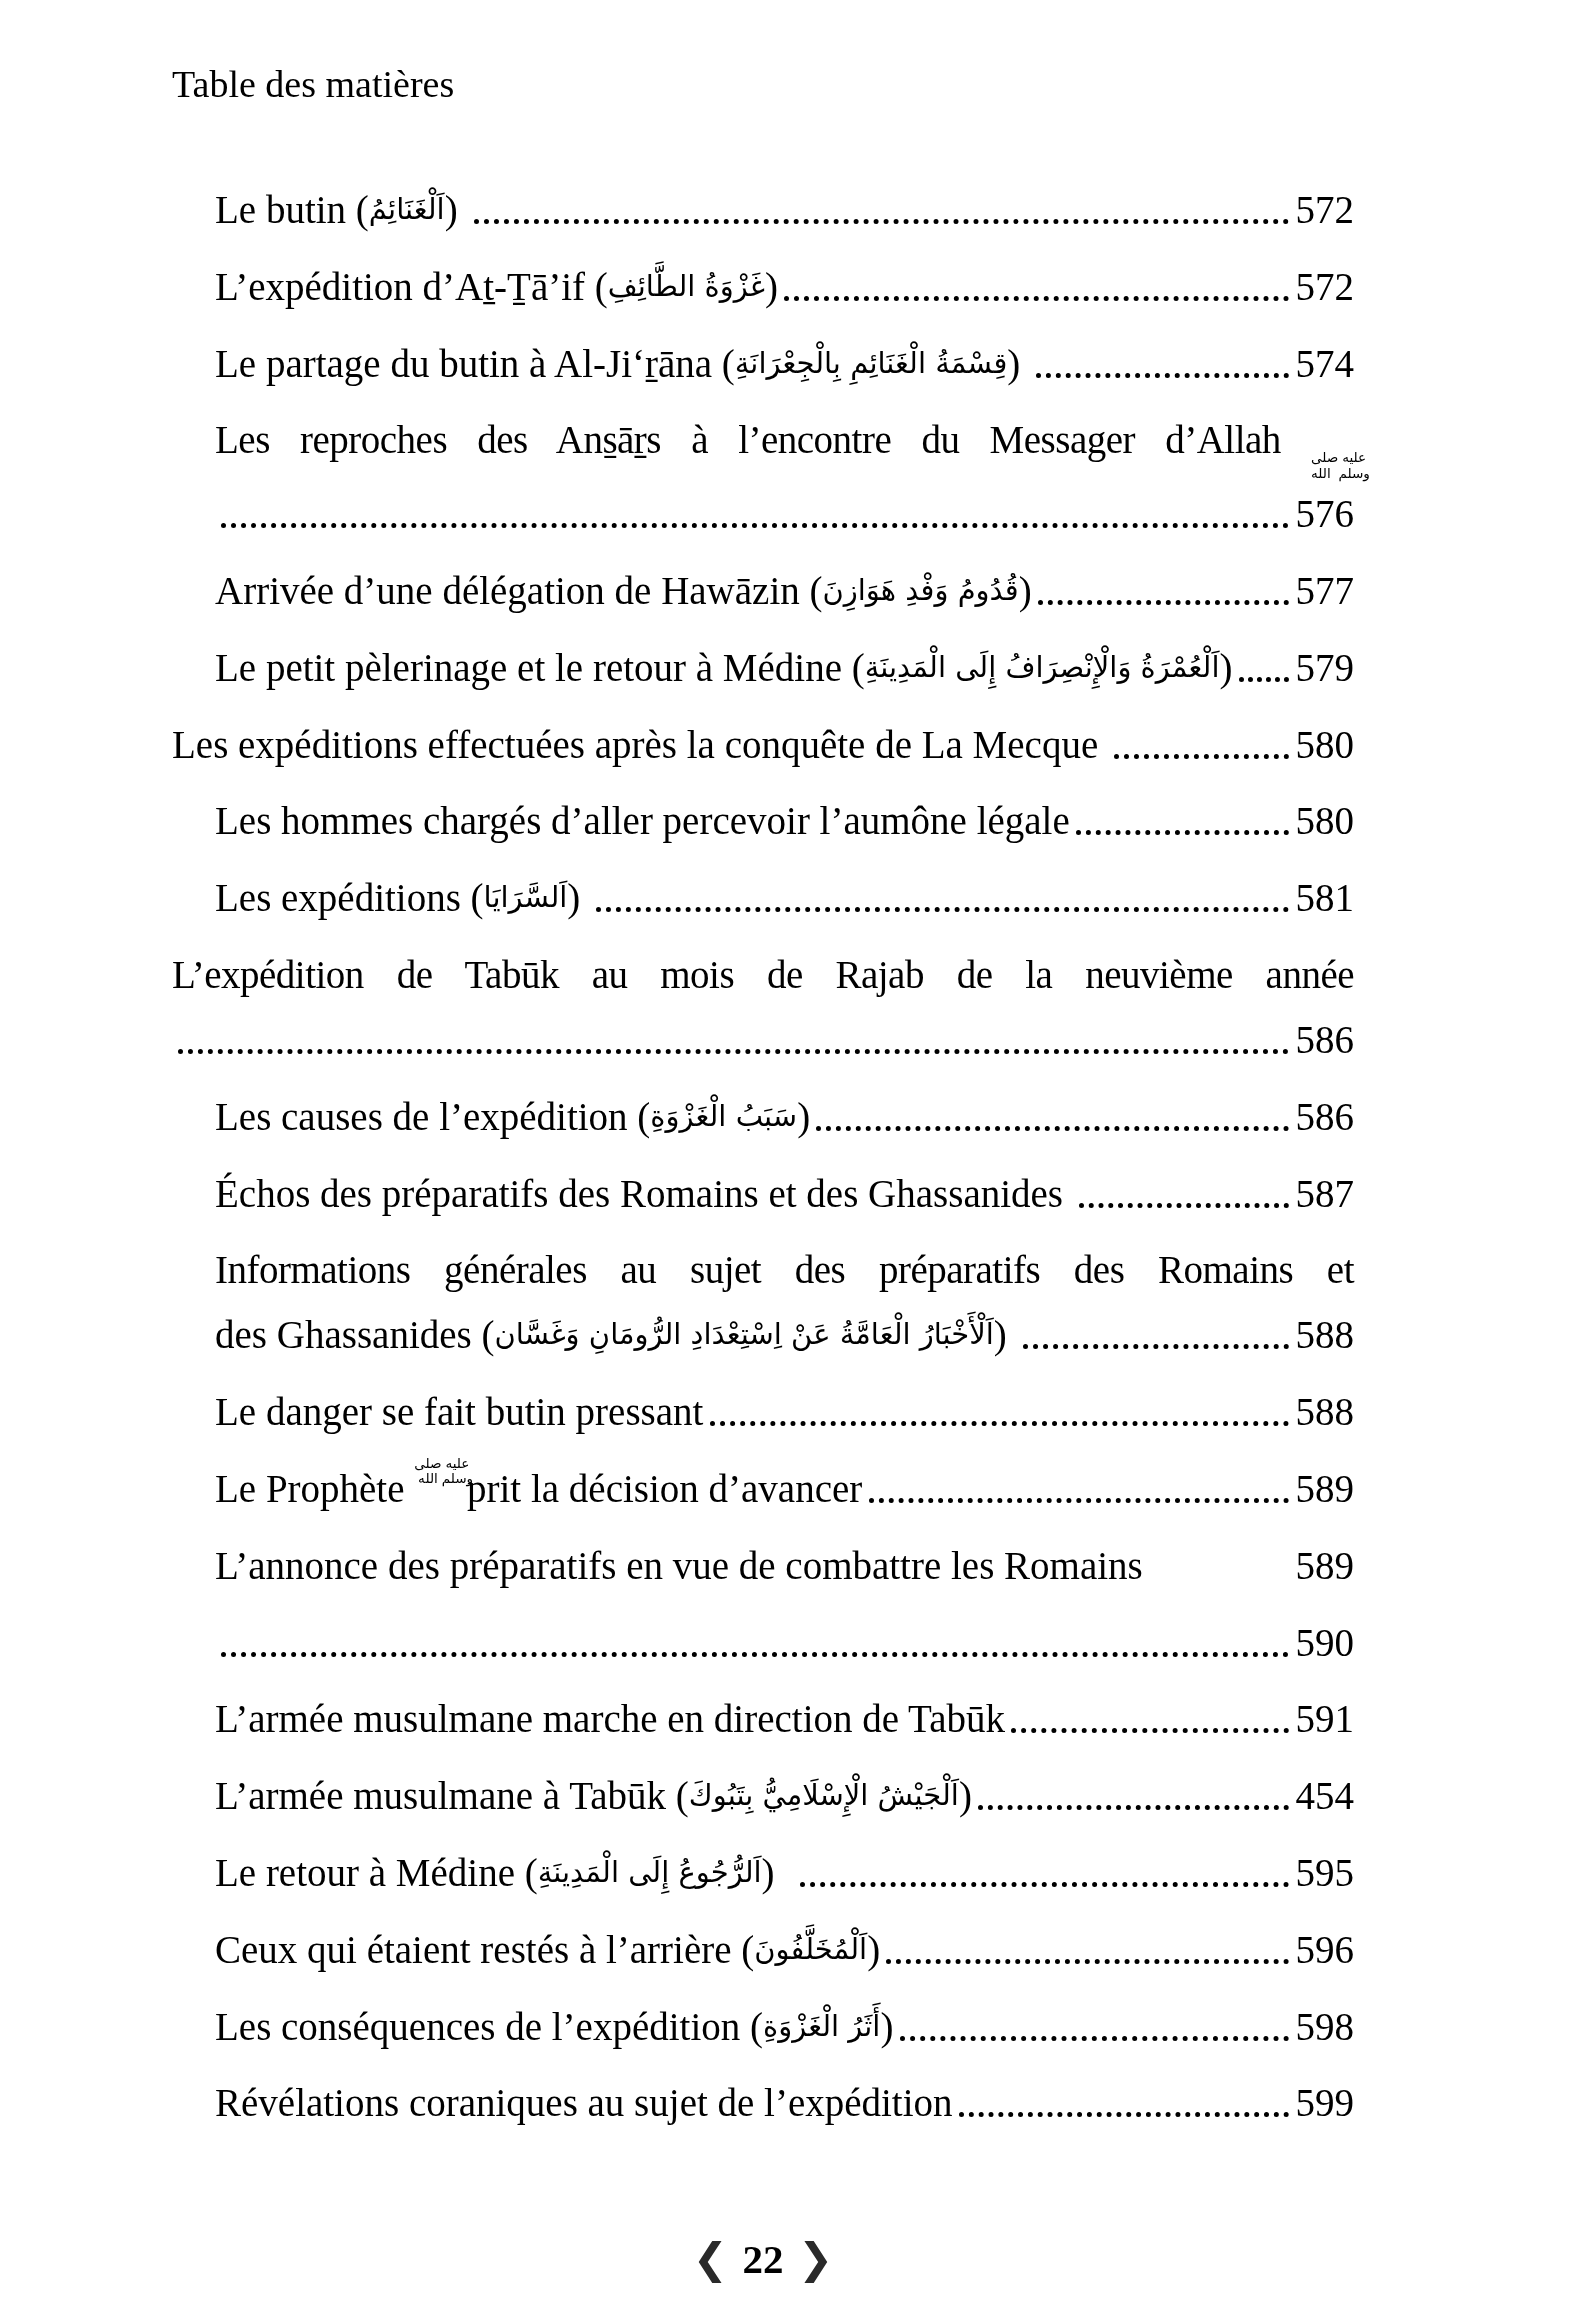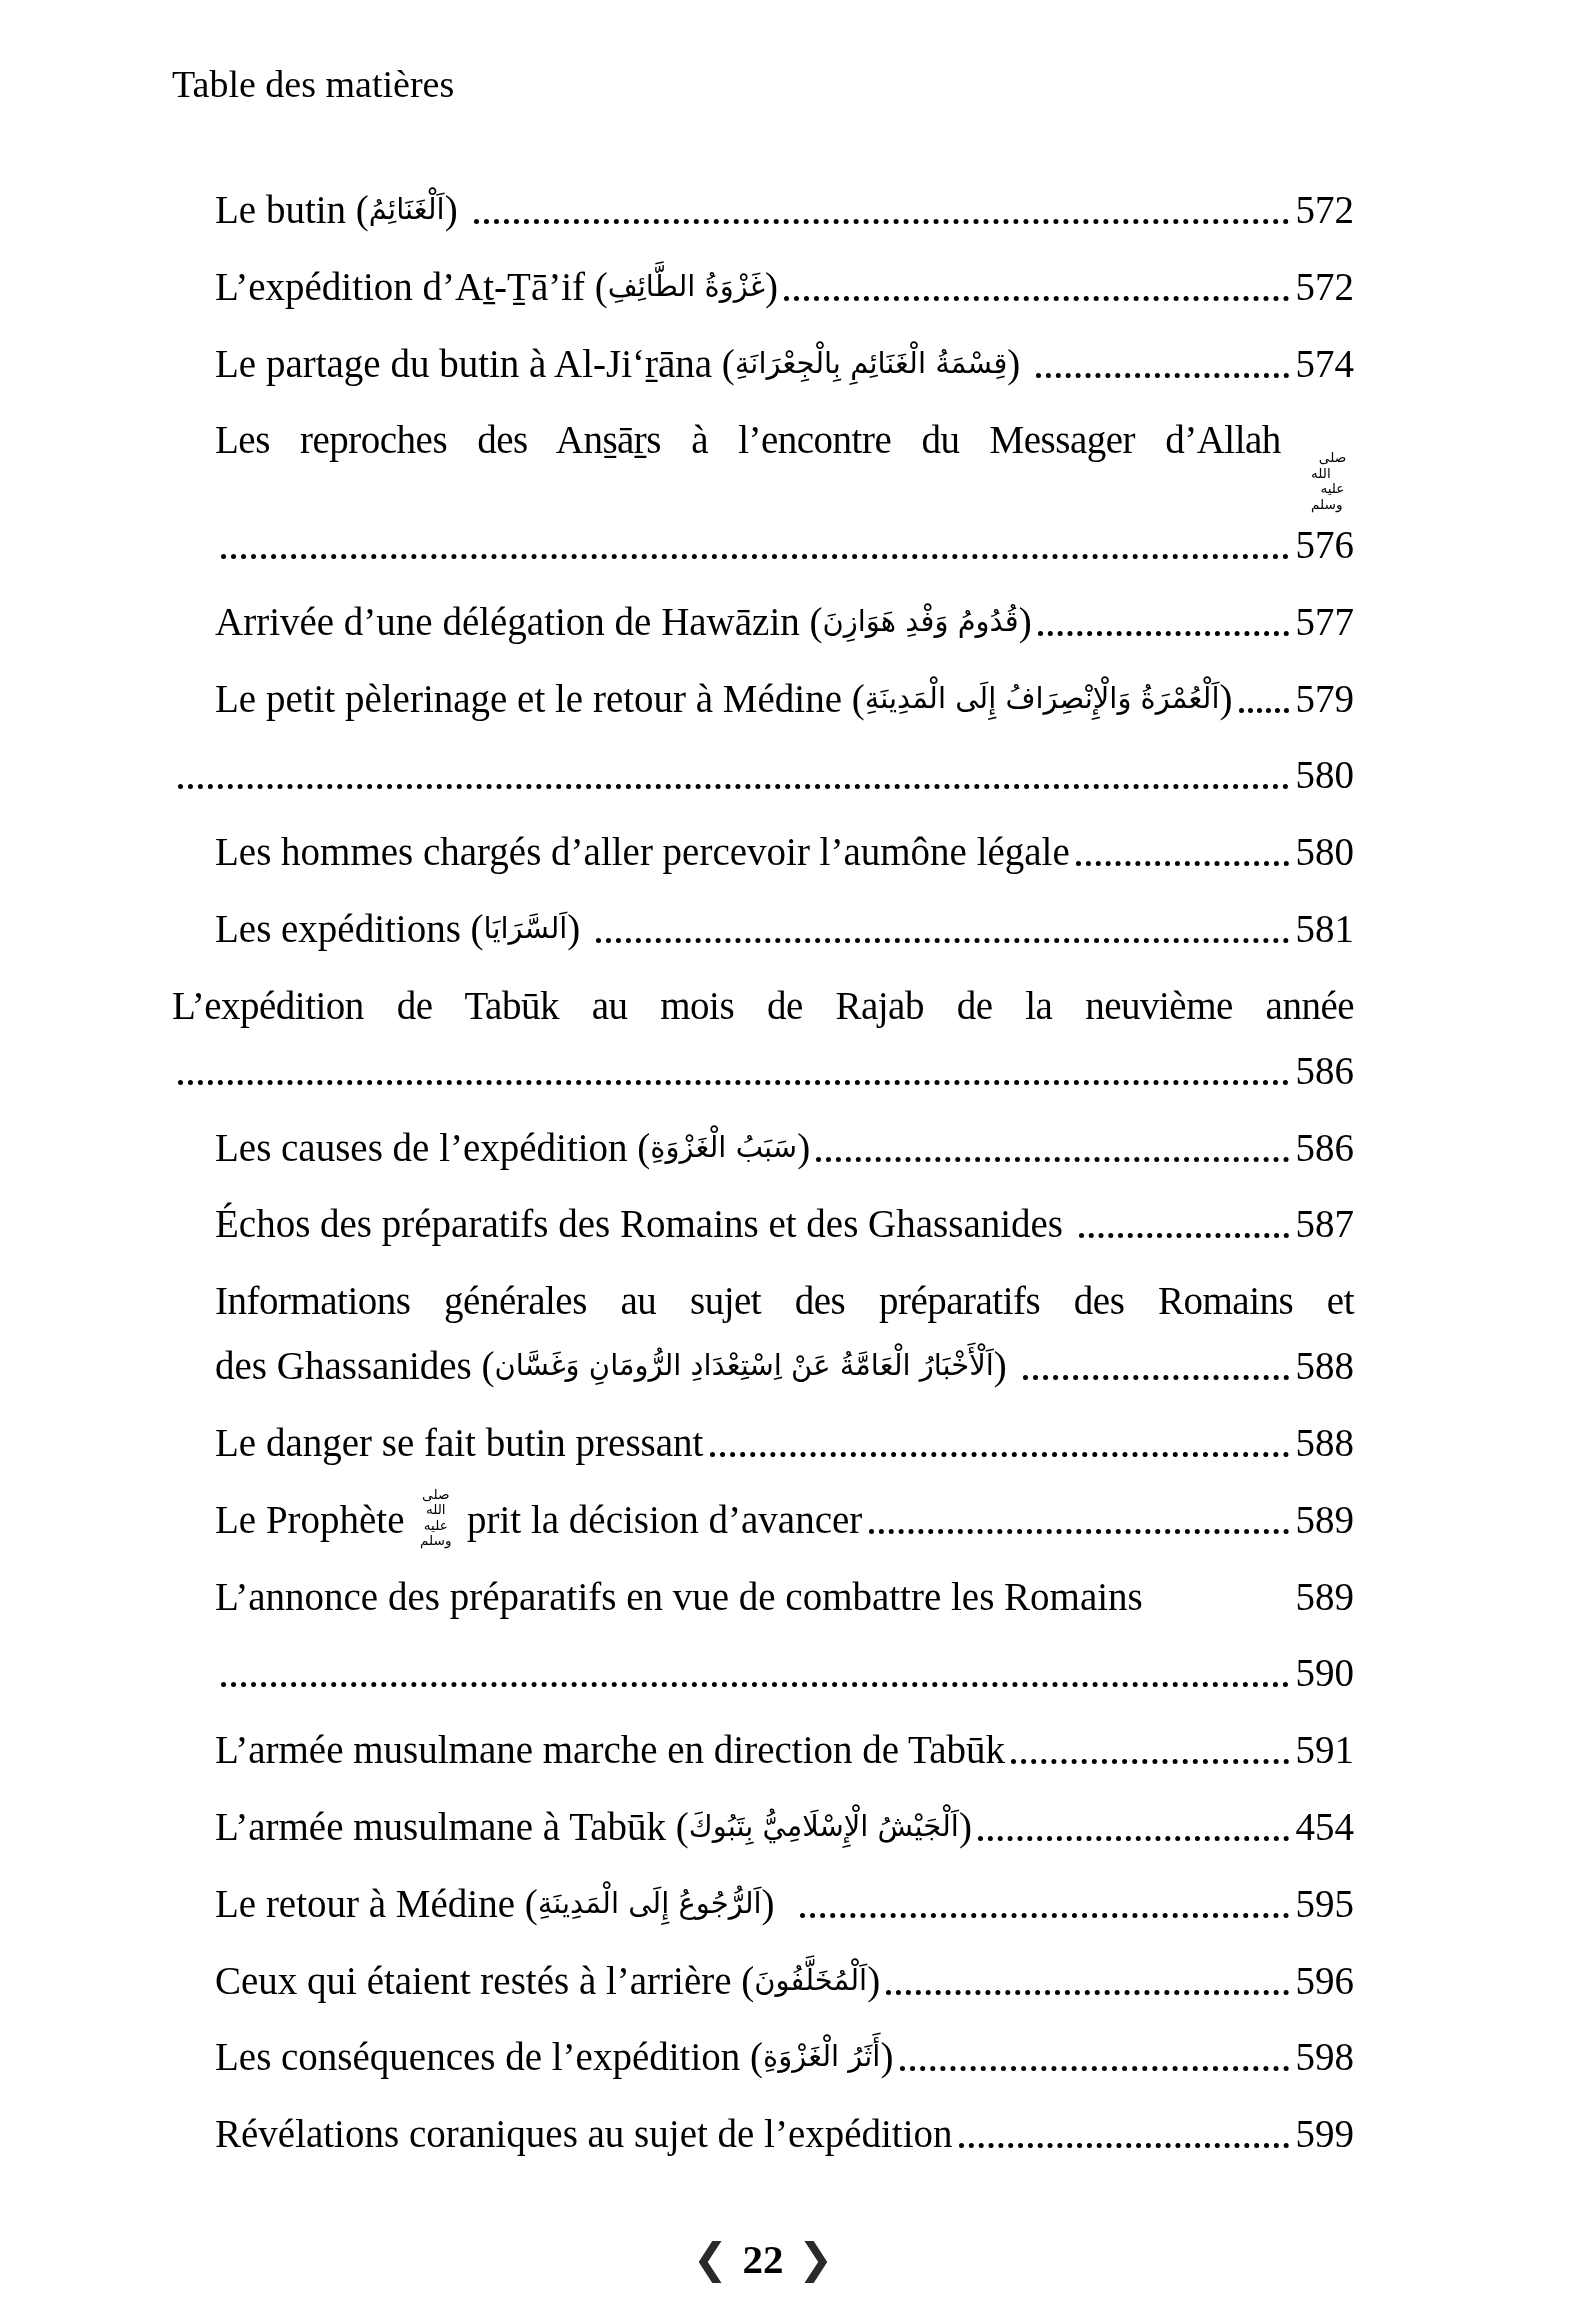--- a/index.html
+++ b/index.html
@@ -57,21 +57,21 @@
   .ar {
     font-family: "DejaVu Sans", sans-serif;
     font-size: 29px;
     white-space: pre;
     text-align: right;
   }
 
   
   .saw {
     display: inline-flex;
-    flex-direction: column;
+    flex-direction: row;
     width: 43px;
     text-align: center;
     vertical-align: -9px;
     font-family: "DejaVu Sans", sans-serif;
     font-size: 13.6px;
     line-height: 15.4px;
   }
   .saw span { display: block; }
 
   .footer {
@@ -160,20 +160,21 @@
         <span class="lbl">Le petit pèlerinage et le retour à Médine (</span>
           <span class="ar">اَلْعُمْرَةُ وَالْإِنْصِرَافُ إِلَى الْمَدِينَةِ</span>
           <span class="lbl">)</span>
         <span class="leader"></span>
         <span class="num">579</span>
       </div>
     </div>
 
     <div class="entry">
       <div class="line">
+        <span class="lbl">Les expéditions effectuées après la conquête de La Mecque </span>
         <span class="leader"></span>
         <span class="num">580</span>
       </div>
     </div>
 
     <div class="entry sub">
       <div class="line">
         <span class="lbl">Les hommes chargés d’aller percevoir l’aumône légale</span>
         <span class="leader"></span>
         <span class="num">580</span>

